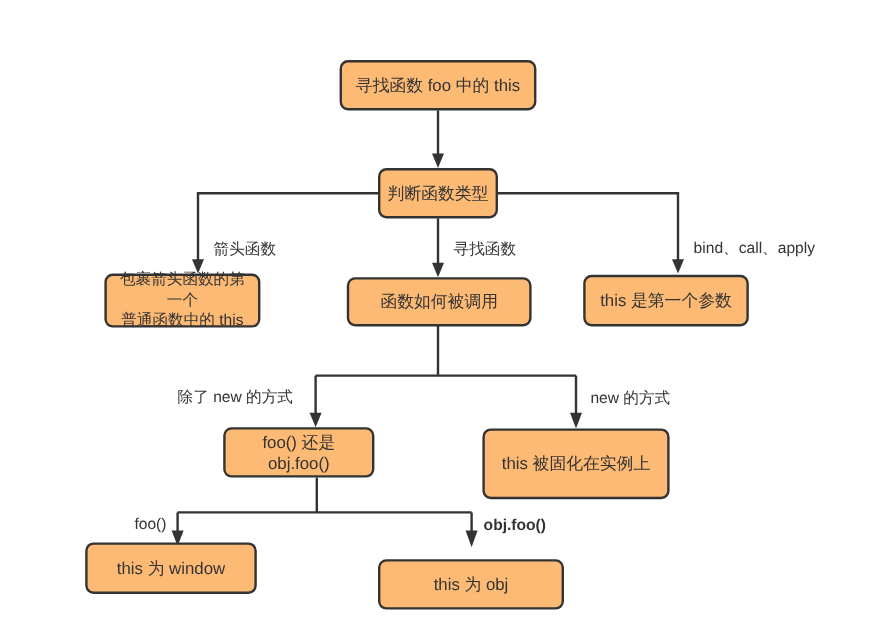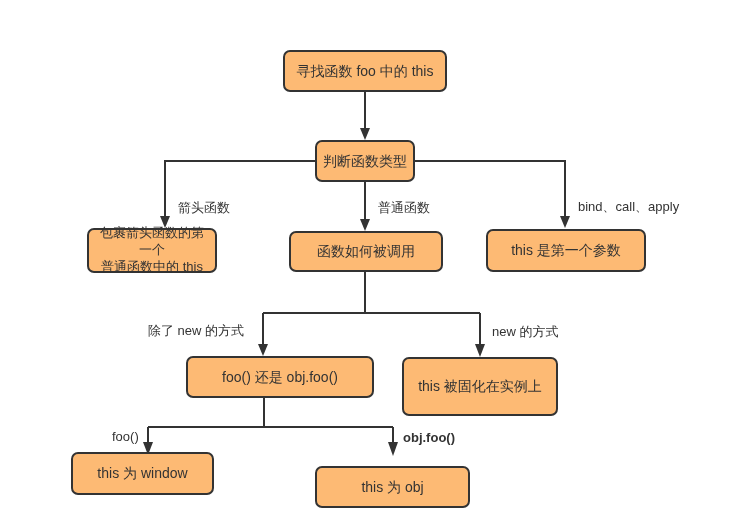--- a/index.html
+++ b/index.html
@@ -37,22 +37,22 @@
     position: absolute;
     color: #333333;
     font-size: 13px;
     white-space: nowrap;
   }
   
   #n-root        { left: 283px; top:  50px; width: 164px; height: 42px; }
   #n-decide      { left: 315px; top: 140px; width: 100px; height: 42px; }
   #n-arrow-res   { left:  87px; top: 228px; width: 130px; height: 45px; }
   #n-how-called  { left: 289px; top: 231px; width: 154px; height: 41px; }
-  #n-bind-res    { left: 486px; top: 229px; width: 160px; height: 43px; }
-  #n-call-style  { left: 186px; top: 356px; width: 188px; height: 42px; }
+  #n-bind-res    { left: 486px; top: 229px; width: 138px; height: 43px; }
+  #n-call-style  { left: 186px; top: 356px; width: 126px; height: 42px; }
   #n-new-res     { left: 402px; top: 357px; width: 156px; height: 59px; }
   #n-window-res  { left:  71px; top: 452px; width: 143px; height: 43px; }
   #n-obj-res     { left: 315px; top: 466px; width: 155px; height: 42px; }
   
   #l-arrow-fn    { left: 178px; top: 199px; }
   #l-normal-fn   { left: 378px; top: 199px; }
   #l-bind        { left: 578px; top: 198px; }
   #l-not-new     { left: 148px; top: 322px; }
   #l-with-new    { left: 492px; top: 323px; }
   #l-foo         { left: 112px; top: 429px; }
@@ -104,21 +104,21 @@
   <div class="node" id="n-call-style">foo() 还是 obj.foo()</div>
 
   <div class="node" id="n-new-res">this 被固化在实例上</div>
 
   <div class="node" id="n-window-res">this 为 window</div>
 
   <div class="node" id="n-obj-res">this 为 obj</div>
 
   <div class="edge-label" id="l-arrow-fn">箭头函数</div>
 
-  <div class="edge-label" id="l-normal-fn">普通函数</div>
+  <div class="edge-label" id="l-normal-fn">寻找函数</div>
 
   <div class="edge-label" id="l-not-new">除了 new 的方式</div>
 
   <div class="edge-label" id="l-bind">bind、call、apply</div>
 
   <div class="edge-label" id="l-with-new">new 的方式</div>
 
   <div class="edge-label" id="l-foo">foo()</div>
 
   <div class="edge-label" id="l-objfoo">obj.foo()</div>

